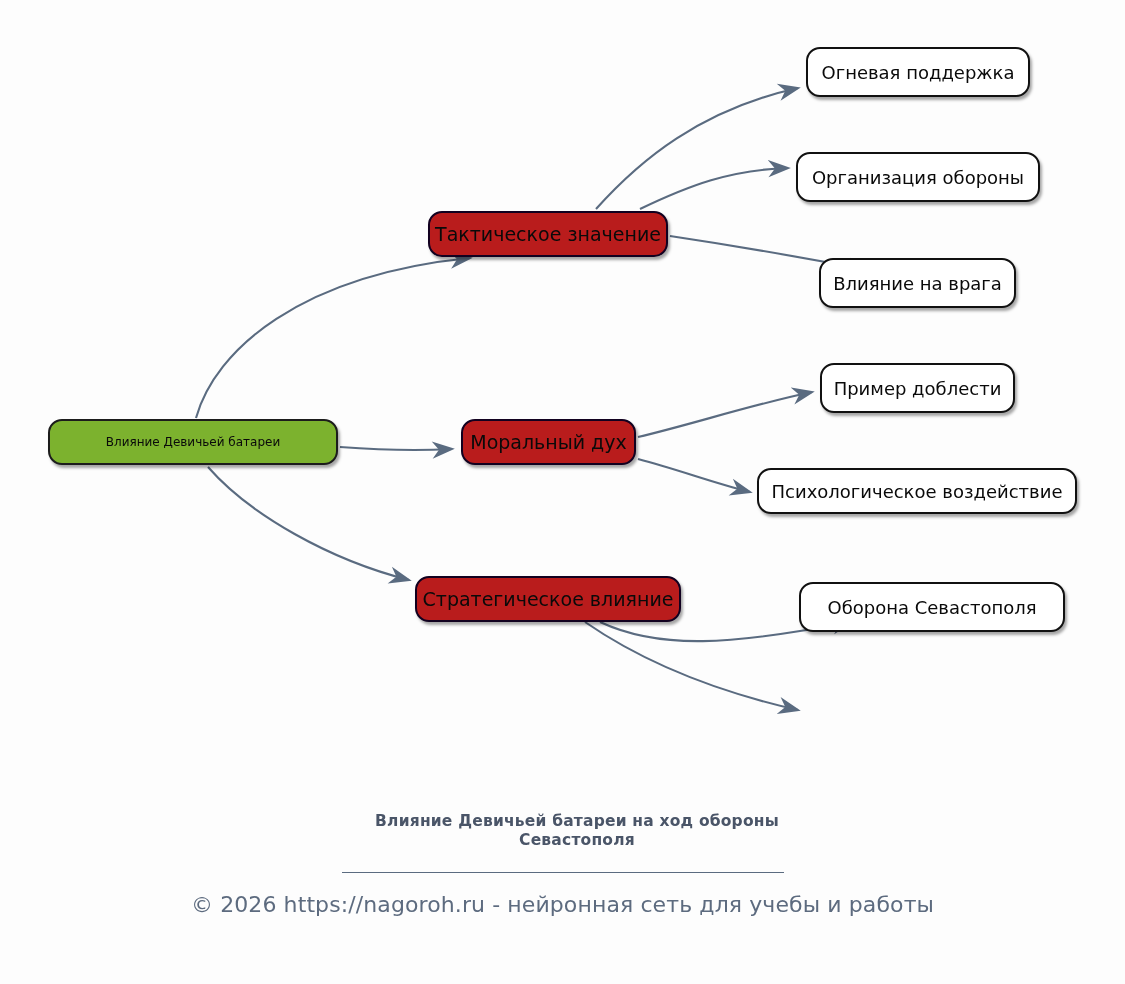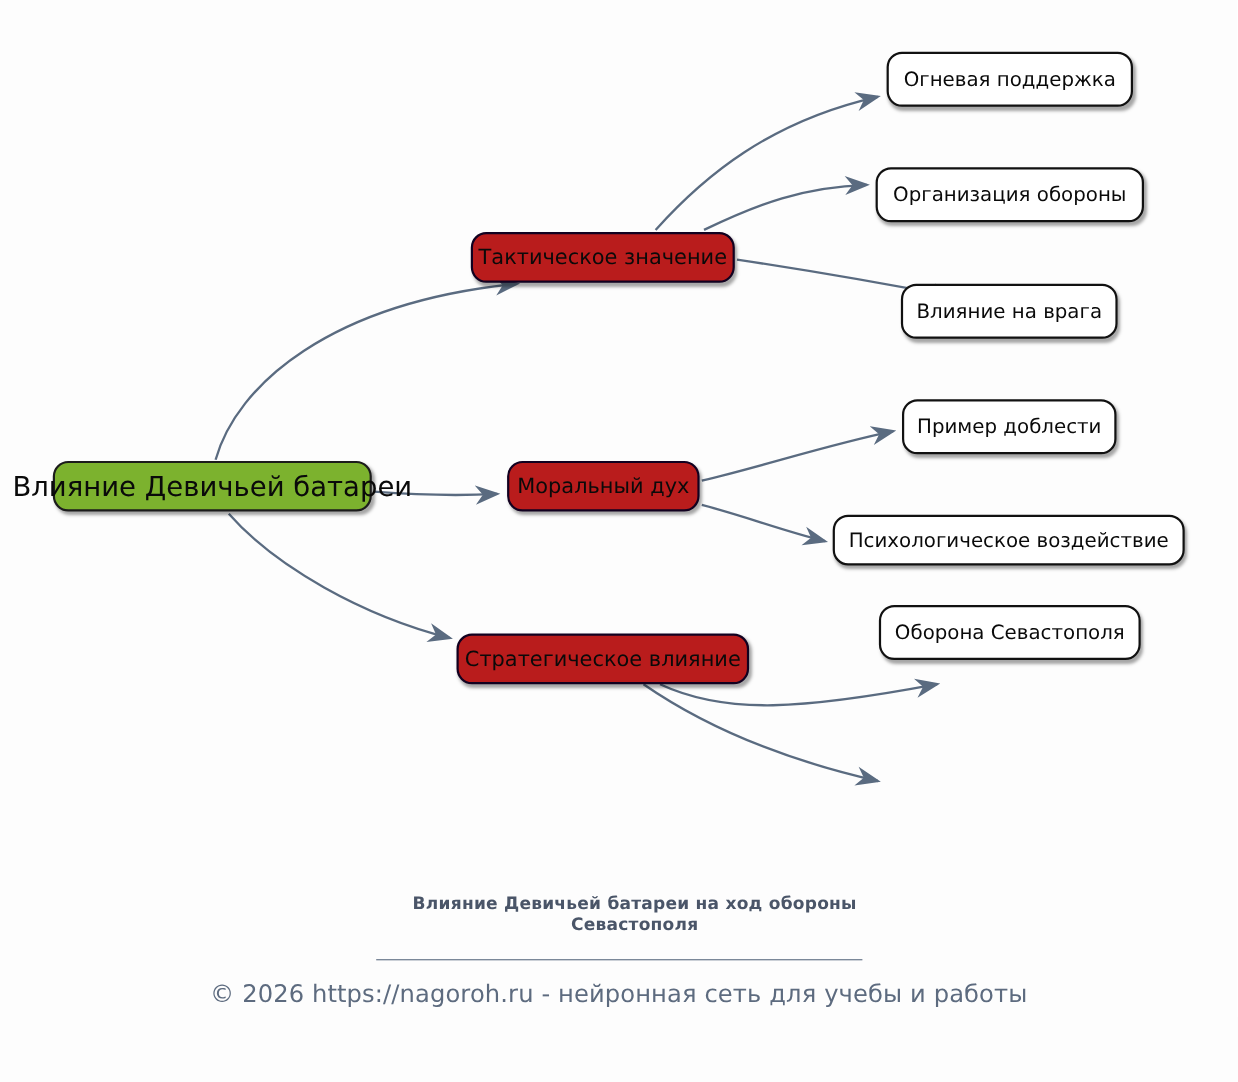--- a/index.html
+++ b/index.html
@@ -30,21 +30,21 @@
     align-items: center;
     justify-content: center;
     white-space: nowrap;
     border-radius: 14px;
     box-shadow: 2px 3px 3px rgba(0,0,0,0.35);
   }
   .node-root {
     background: #7cb22e;
     border: 2px solid #1c1c1c;
     color: #0a0a0a;
-    font-size: 25px;
+    font-size: 12px;
   }
   .node-branch {
     background: #b91c1c;
     border: 2px solid #120120;
     color: #0a0a0a;
     font-size: 19px;
   }
   .node-leaf {
     background: #ffffff;
     border: 2px solid #111111;
@@ -140,21 +140,21 @@
   </div>
 
   <div class="node node-leaf" style="left:820px; top:363px; width:195px; height:50px;">
     <span>Пример доблести</span>
   </div>
 
   <div class="node node-leaf" style="left:757px; top:468px; width:320px; height:46px;">
     <span>Психологическое воздействие</span>
   </div>
 
-  <div class="node node-leaf" style="left:799px; top:550px; width:238px; height:50px;">
+  <div class="node node-leaf" style="left:799px; top:582px; width:266px; height:50px;">
     <span>Оборона Севастополя</span>
   </div>
 
 
   <div id="footer" style="top:812px;">
     <div id="footer-title">Влияние Девичьей батареи на ход обороны
 Севастополя</div>
     <div id="footer-rule"></div>
     <div id="footer-credit">© 2026 https://nagoroh.ru - нейронная сеть для учебы и работы</div>
   </div>

